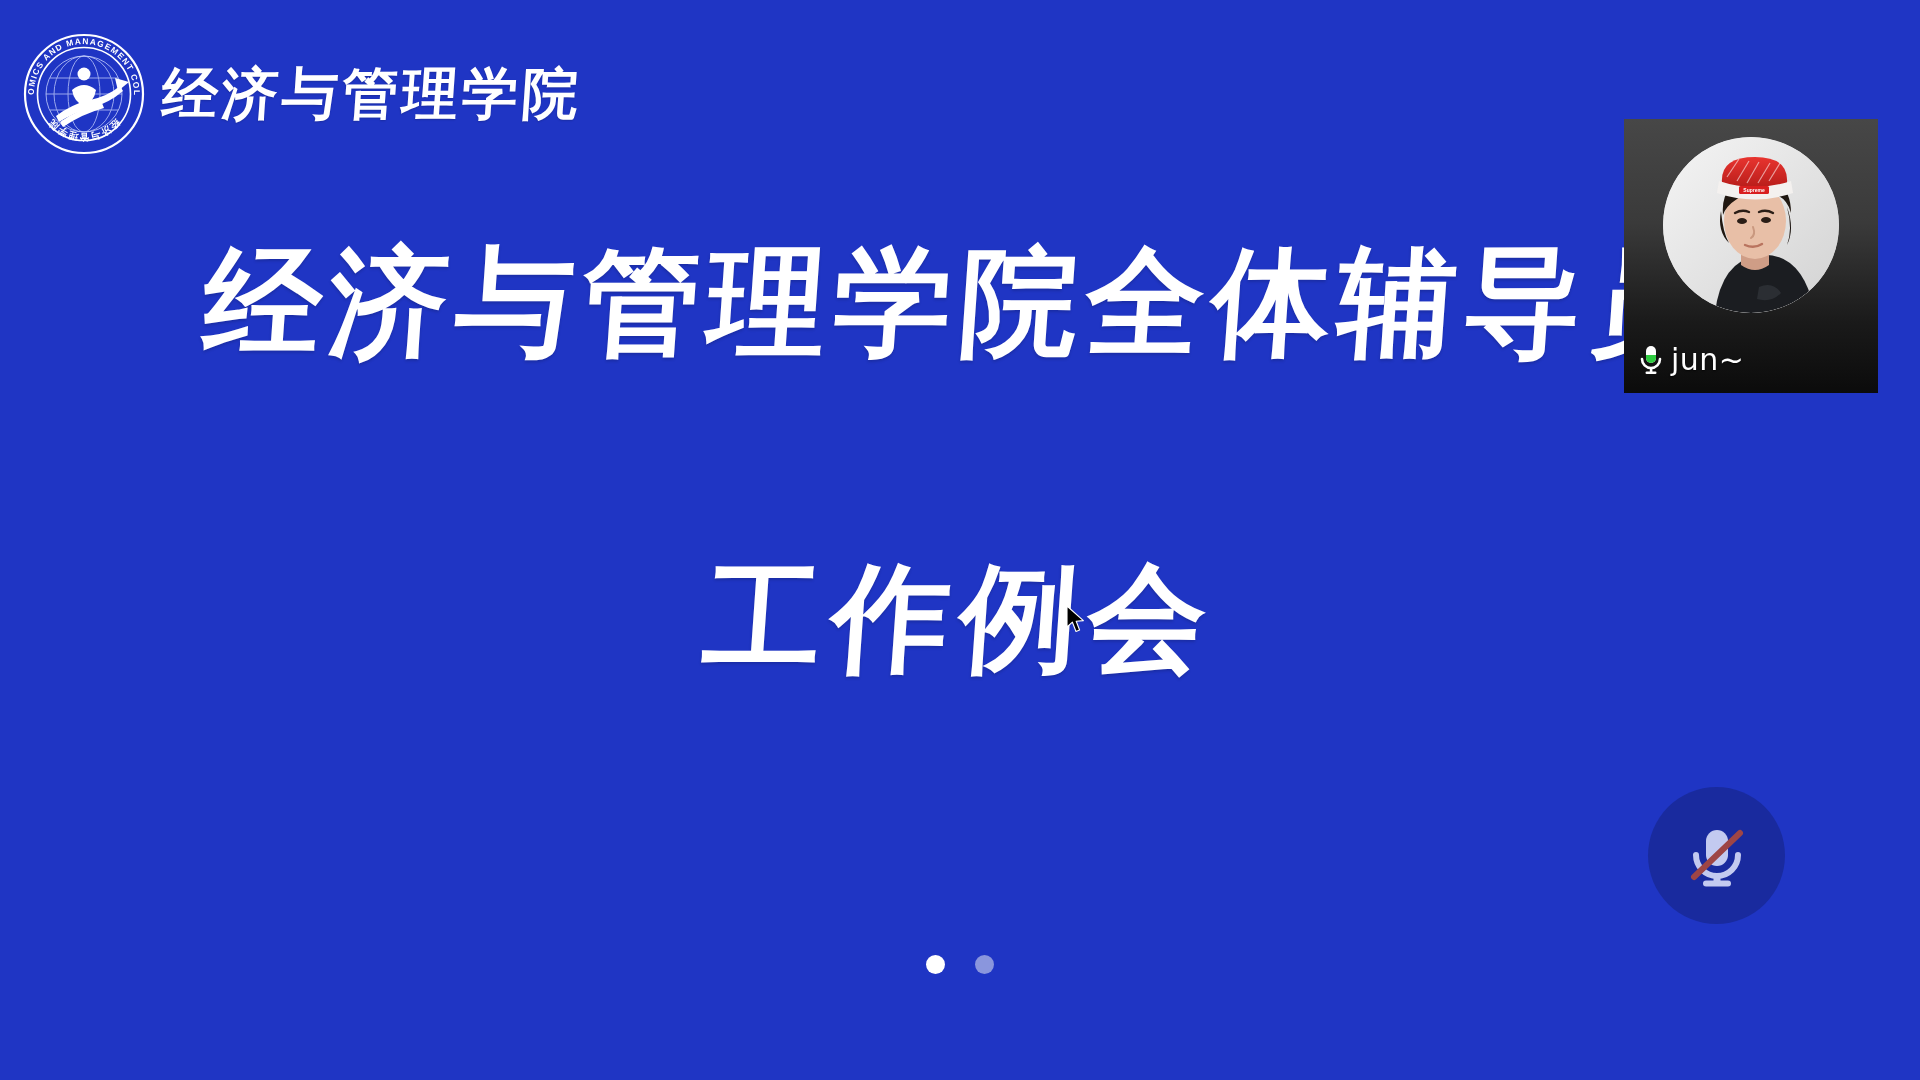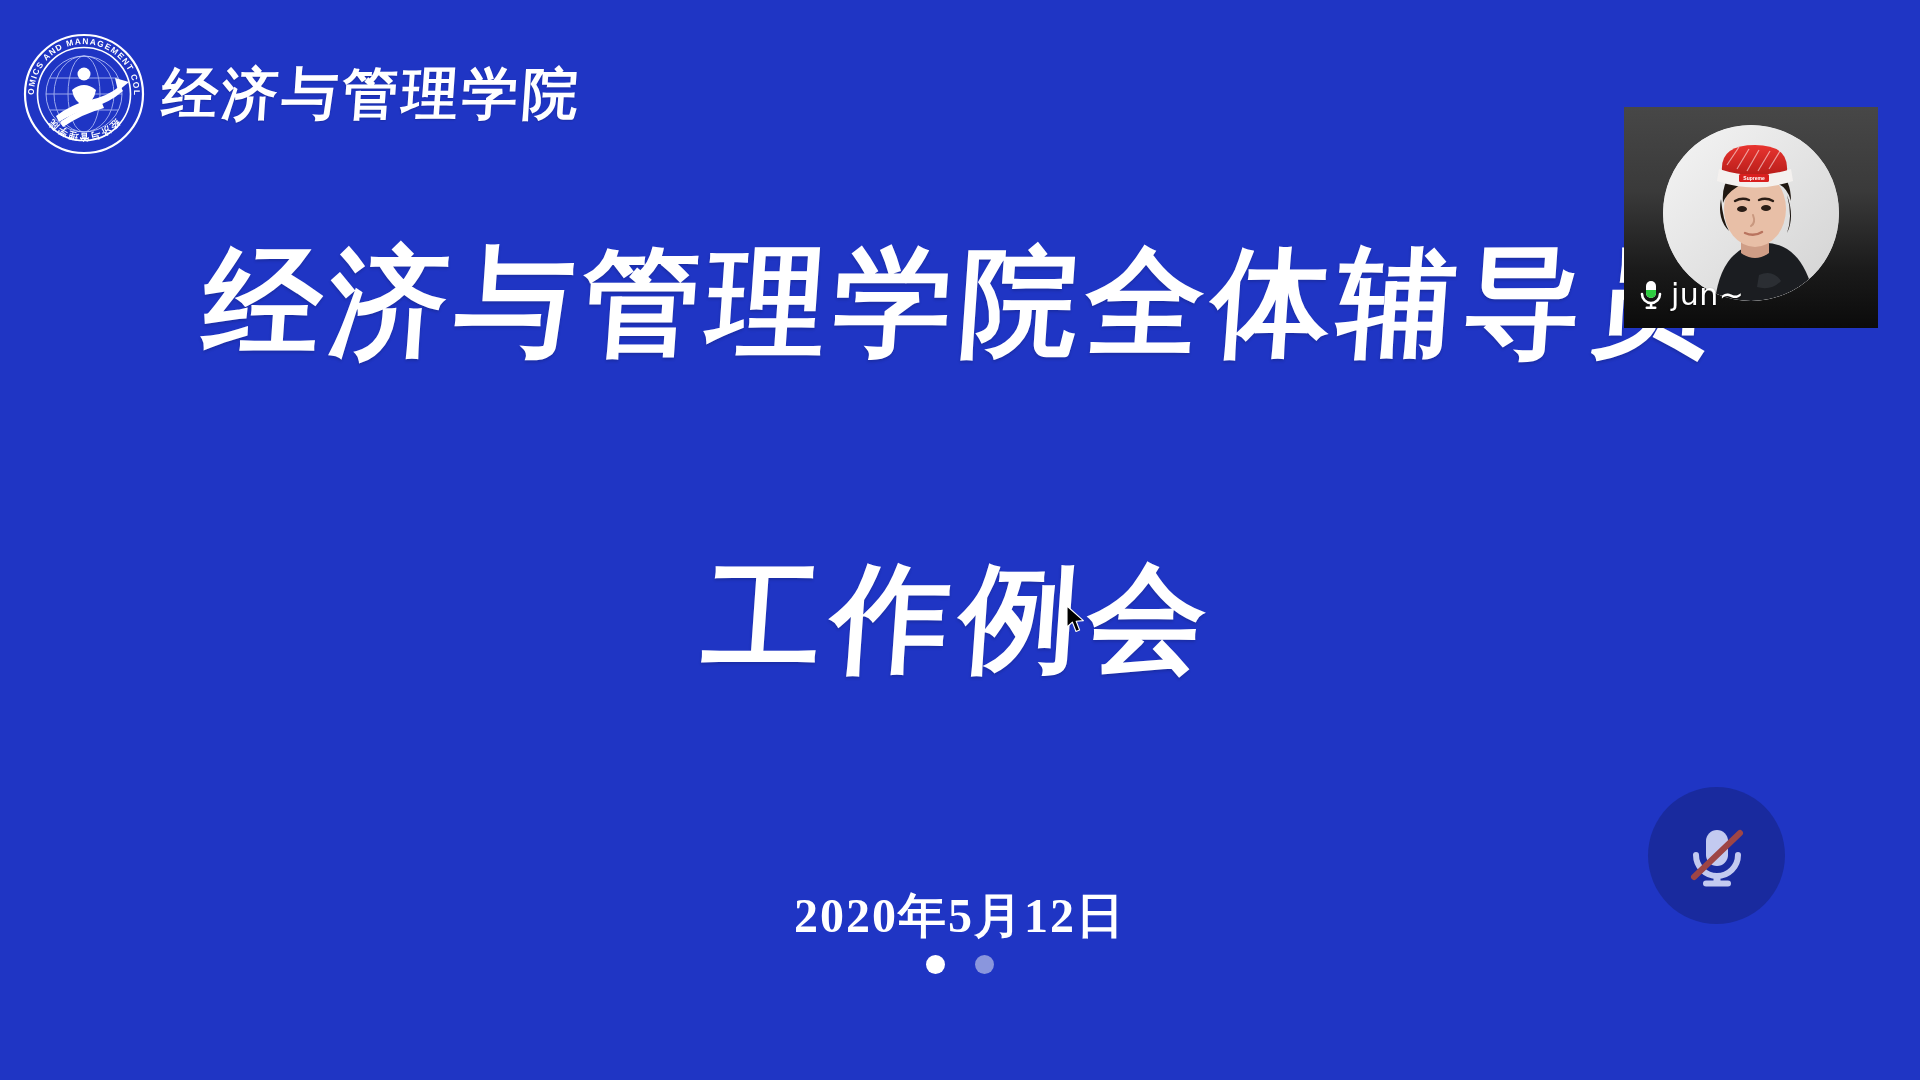--- a/index.html
+++ b/index.html
@@ -89,22 +89,22 @@
     top:955px;
     display:flex;
     justify-content:center;
     gap:30px;
   }
   .page-dot { width:19px; height:19px; border-radius:50%; }
 
   
   #participant-tile {
     position:absolute;
-    left:1624px; top:107px;
-    width:254px; height:221px;
+    left:1624px; top:119px;
+    width:254px; height:274px;
     background:linear-gradient(180deg,#474747 0%, #3a3a3a 38%, #1a1a1a 74%, #0b0b0b 100%);
     overflow:hidden;
   }
   #participant-avatar {
     position:absolute;
     left:50%;
     transform:translateX(-50%);
     top:18px;
     width:176px; height:176px;
     border-radius:50%;
@@ -196,21 +196,20 @@
     </div>
 
     <div id="college-name">经济与管理学院</div>
   </div>
 
   <div id="slide-body">
     <div class="slide-title-line" id="title-line-1">经济与管理学院全体辅导员</div>
     <div class="slide-title-line" id="title-line-2">工作例会</div>
   </div>
 
-  <div id="slide-date">2020年5月12日</div>
 
   <div id="pagination">
     <span class="page-dot" style="background: rgb(255, 255, 255);"></span>
     <span class="page-dot" style="background: rgb(138, 150, 221);"></span>
   </div>
 
   <div id="participant-tile">
 
     <div id="participant-avatar">
       <svg viewBox="0 0 176 176" xmlns="http://www.w3.org/2000/svg">

